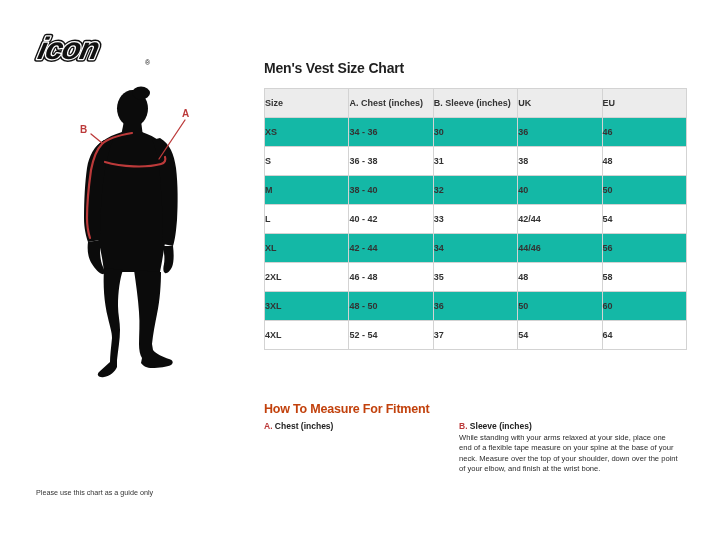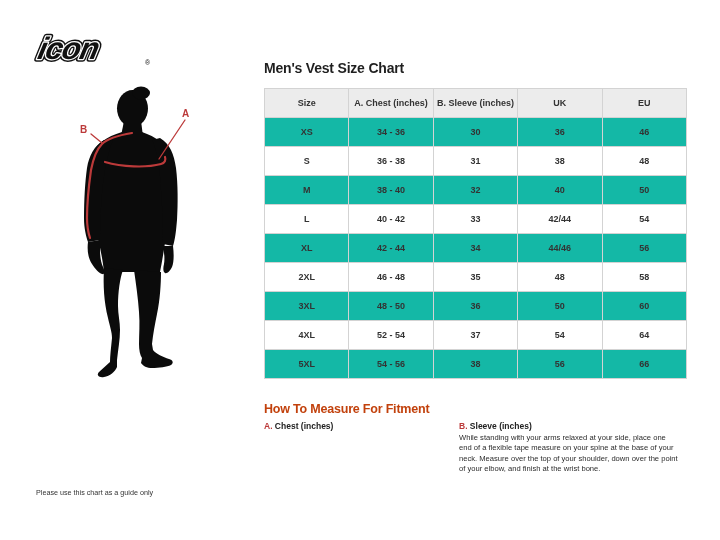--- a/index.html
+++ b/index.html
@@ -10,21 +10,21 @@
   .logo{position:absolute;left:33px;top:28px;width:130px;height:42px;}
 
   
   .figure{position:absolute;left:60px;top:80px;width:190px;height:300px;}
 
   
   .chart-title{position:absolute;left:264px;top:60px;font-size:14px;font-weight:bold;
                color:#1f1f1f;letter-spacing:-0.2px;}
   .size-table{position:absolute;left:264px;top:88px;width:423px;border-collapse:collapse;
               table-layout:fixed;}
-  .size-table th,.size-table td{border:1px solid #d3d3d3;height:28px;text-align:center;
+  .size-table th,.size-table td{border:1px solid #d3d3d3;height:28px;text-align:left;
               vertical-align:middle;font-size:9px;font-weight:bold;color:#333;padding:0;}
   .size-table thead th{background:#ececec;}
   .size-table tr.alt td{background:#14b8a6;}
 
   .measure-heading{position:absolute;left:264px;top:402px;font-size:12.5px;font-weight:bold;
                    color:#c2410c;letter-spacing:-0.2px;}
   .measure-col{position:absolute;top:421px;}
   .measure-col.left{left:264px;width:193px;}
   .measure-col.right{left:459px;width:220px;}
   .measure-sub{font-size:8.5px;font-weight:bold;color:#222;margin-bottom:2px;}
@@ -159,27 +159,20 @@
           <td>50</td>
           <td>60</td>
         </tr>
         <tr>
           <td>4XL</td>
           <td>52 - 54</td>
           <td>37</td>
           <td>54</td>
           <td>64</td>
         </tr>
-        <tr class="alt">
-          <td>5XL</td>
-          <td>54 - 56</td>
-          <td>38</td>
-          <td>56</td>
-          <td>66</td>
-        </tr>
       </tbody>
   </table>
 
   <div class="measure-heading">How To Measure For Fitment</div>
 
   <div class="measure-col left">
     <div class="measure-sub">
       <span class="prefix">A.</span><span> Chest (inches)</span>
     </div>
   </div>

